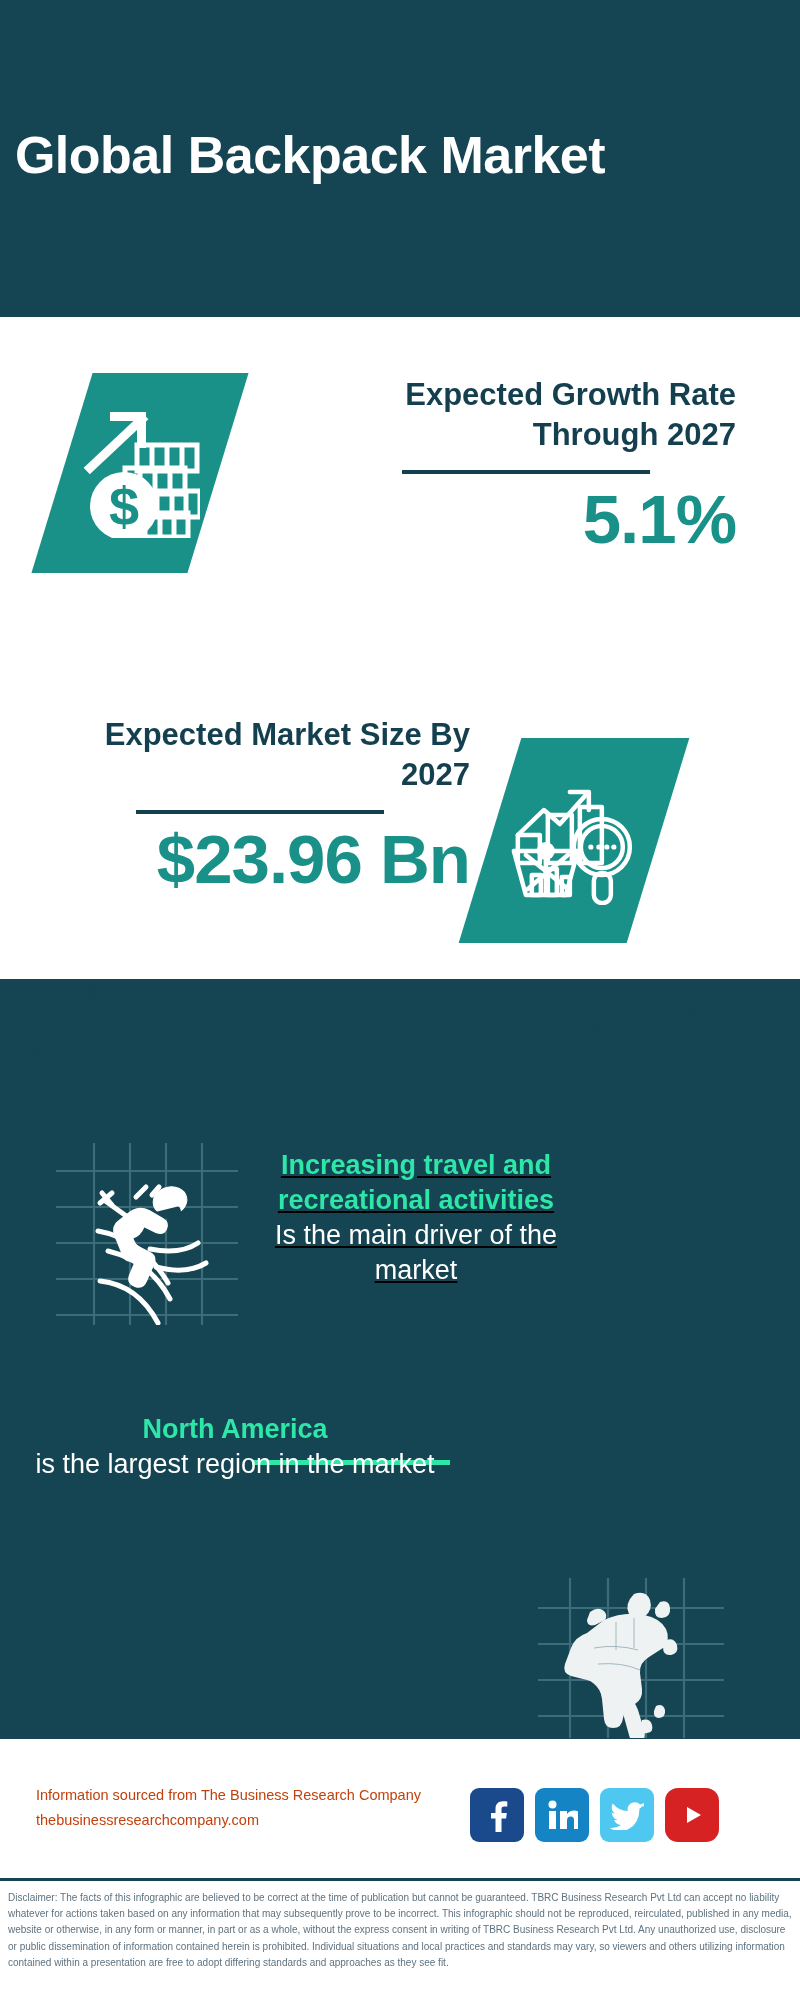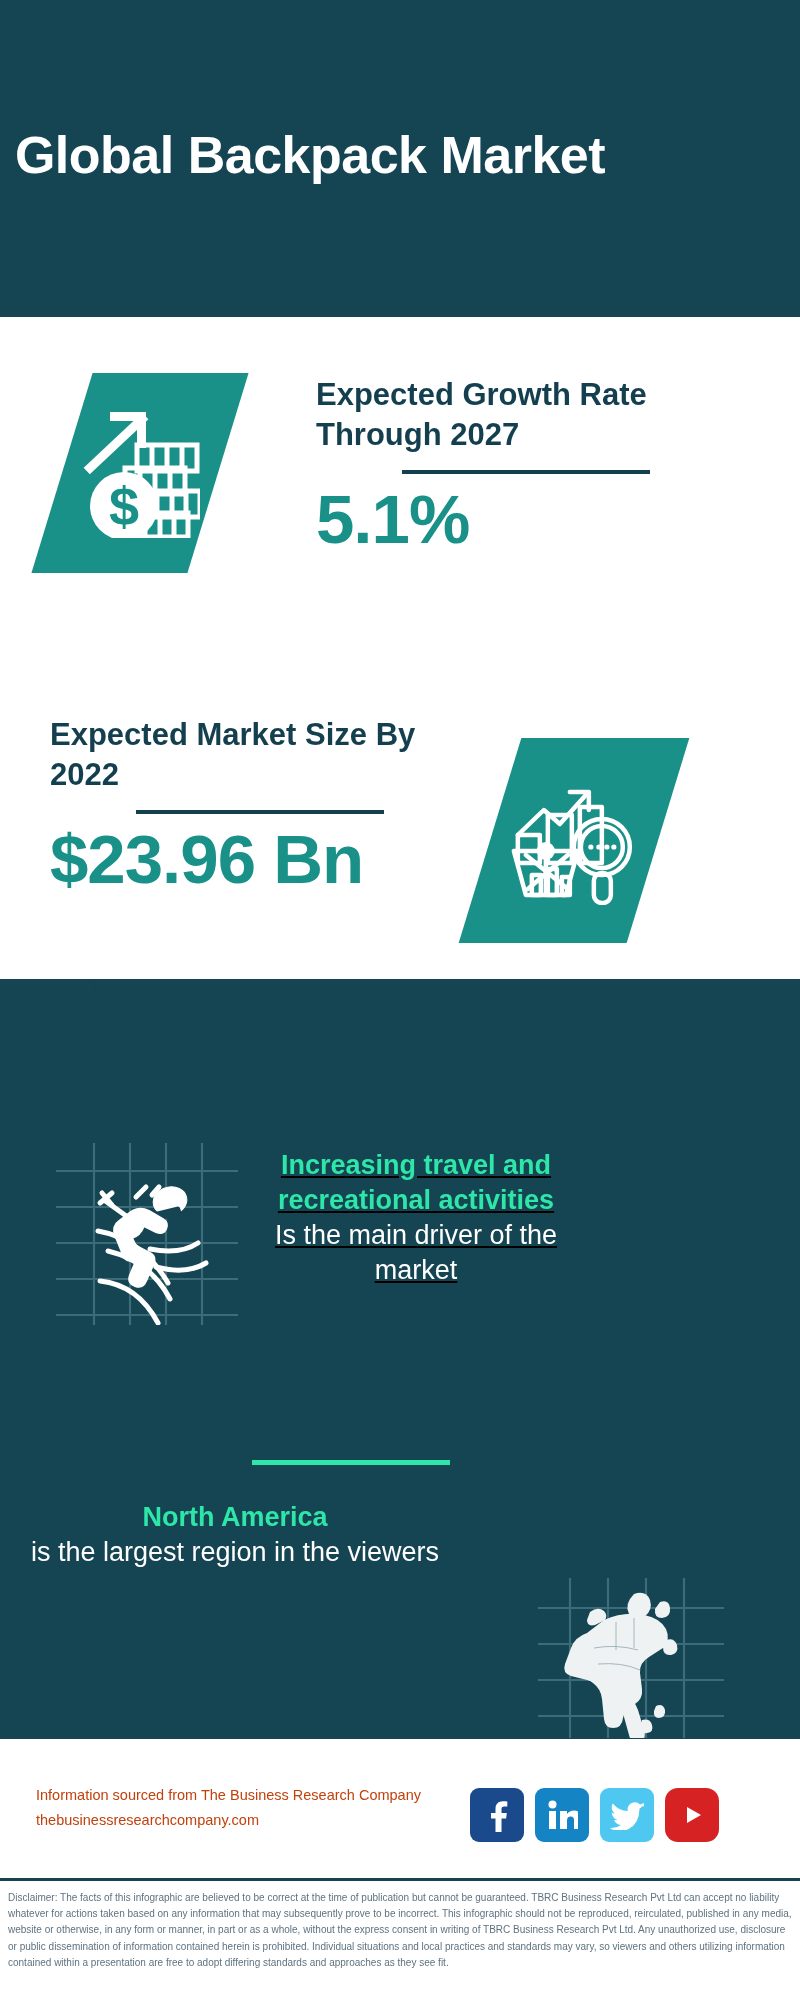--- a/index.html
+++ b/index.html
@@ -55,21 +55,21 @@
     position: absolute;
     background: #1A9188;
     transform: skewX(-17deg);
     display: flex;
     align-items: center;
     justify-content: center;
   }
   .para > svg { transform: skewX(17deg); }
 
   
-  .stat-text { position: absolute; text-align: left; }
+  .stat-text { position: absolute; text-align: right; }
   .stat-label {
     color: #143f4f;
     font-size: 31px;
     font-weight: bold;
     line-height: 1.28;
   }
   .stat-rule {
     height: 4px;
     background: #143f4f;
     margin: 16px auto 10px auto;
@@ -227,21 +227,21 @@
     </svg>
   </div>
 
   <div class="stat-text" style="left:316px; top:375px; width:420px;">
     <div class="stat-label">Expected Growth Rate Through 2027</div>
     <div class="stat-rule"></div>
     <div class="stat-value">5.1%</div>
   </div>
 
   <div class="stat-text" style="left:50px; top:715px; width:420px;">
-    <div class="stat-label">Expected Market Size By 2022</div>
+    <div class="stat-label">Expected Market Size By 2027</div>
     <div class="stat-rule"></div>
     <div class="stat-value">$23.96 Bn</div>
   </div>
 
   <div class="para" style="left:490px; top:738px; width:168px; height:205px;">
     <svg width="128" height="128" viewBox="0 0 128 128">
       <g fill="none" stroke="#ffffff" stroke-width="4.5" stroke-linejoin="round" stroke-linecap="round">
         <polyline points="8,58 34,33 50,47 76,18"></polyline>
         <polyline points="60,15 79,15 79,33"></polyline>
         <rect x="8" y="58" width="22" height="28"></rect>
@@ -333,23 +333,23 @@
     </svg>
   </div>
 
   <div class="fact" style="left:236px; top:1148px; width:360px; text-align:center;text-decoration:underline;">
     <div class="fact-head">Increasing travel and recreational activities</div>
     <div class="fact-body">Is the main driver of the market</div>
   </div>
 
   <div class="green-divider"></div>
 
-  <div class="fact" style="left:30px; top:1500px; width:410px; text-align:center;">
+  <div class="fact" style="left:30px; top:1412px; width:410px; text-align:center;">
     <div class="fact-head">North America</div>
-    <div class="fact-body">is the largest region in the viewers</div>
+    <div class="fact-body">is the largest region in the market</div>
   </div>
 
   <div class="fact-icon-wrap" style="left:538px; top:1578px;">
     <svg class="grid-icon" width="186" height="160" viewBox="0 0 186 160">
       <g stroke="#3c6b7a" stroke-width="2.2" fill="none">
         <line x1="32" y1="0" x2="32" y2="160"></line>
         <line x1="70" y1="0" x2="70" y2="160"></line>
         <line x1="108" y1="0" x2="108" y2="160"></line>
         <line x1="146" y1="0" x2="146" y2="160"></line>
         <line x1="0" y1="30" x2="186" y2="30"></line>

